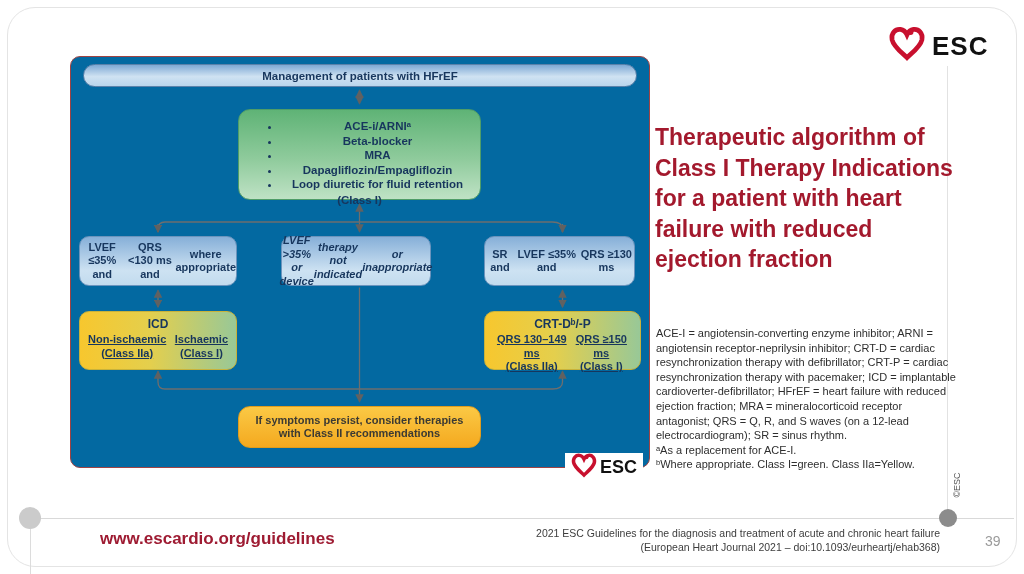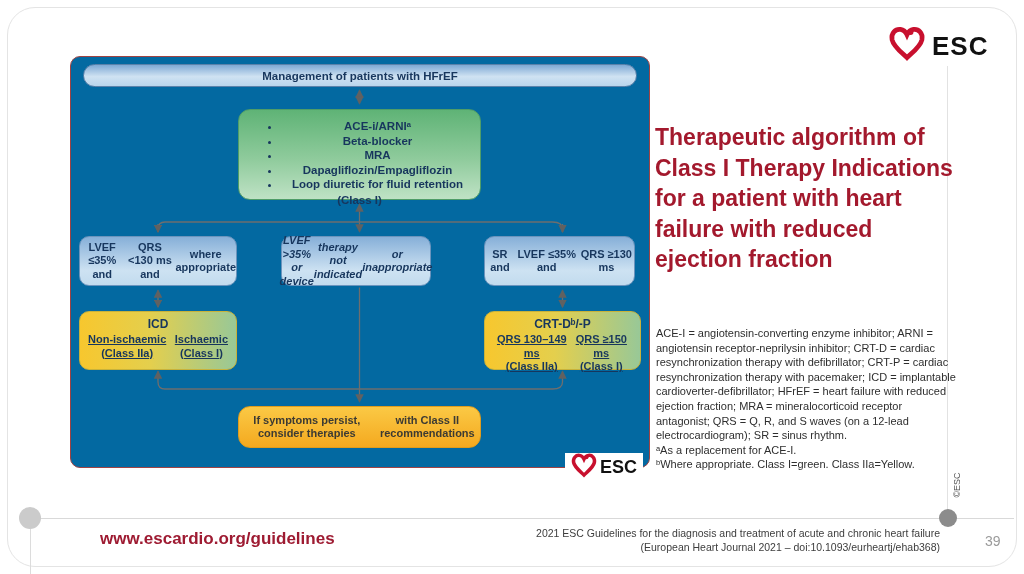--- a/index.html
+++ b/index.html
@@ -43,21 +43,21 @@
   .blue.b3{left:413px;width:151px;}
   .grad{top:254px;height:59px;border-radius:10px;
        background:linear-gradient(90deg,#f7c72e 0%,#e4cf4d 45%,#98c897 100%);
        border:1px solid #c8b23a;font-size:11px;font-weight:bold;padding-top:5px;}
   .grad.g1{left:8px;width:158px;}
   .grad.g2{left:413px;width:157px;}
   .grad .gtitle{font-size:12px;font-weight:bold;margin-bottom:2px;}
   .grad .cols{display:flex;justify-content:space-between;padding:0 8px;line-height:13.5px;text-decoration:underline;}
   .orange{left:167px;top:349px;width:243px;height:42px;border-radius:12px;
        background:linear-gradient(180deg,#fbc945 0%,#f4a91f 100%);
-       border:1px solid #e09c1c;display:flex;flex-direction:row;align-items:center;justify-content:center;
+       border:1px solid #e09c1c;display:flex;flex-direction:column;align-items:center;justify-content:center;
        font-size:11px;font-weight:bold;color:#3c3a33;line-height:13.5px;}
   .arrows{left:0;top:0;width:578px;height:410px;pointer-events:none;}
 
   
   .title-block{left:655px;top:122px;width:308px;font-size:23px;font-weight:bold;
        color:#a3192d;line-height:30.5px;}
   .legend-block{left:656px;top:326px;width:300px;font-size:11px;color:#2e2e2e;line-height:14.6px;}
   .copyright-v{left:950px;top:462px;width:14px;height:46px;font-size:9px;color:#555;
        transform:rotate(-90deg);transform-origin:center;white-space:nowrap;
        display:flex;align-items:center;justify-content:center;}

